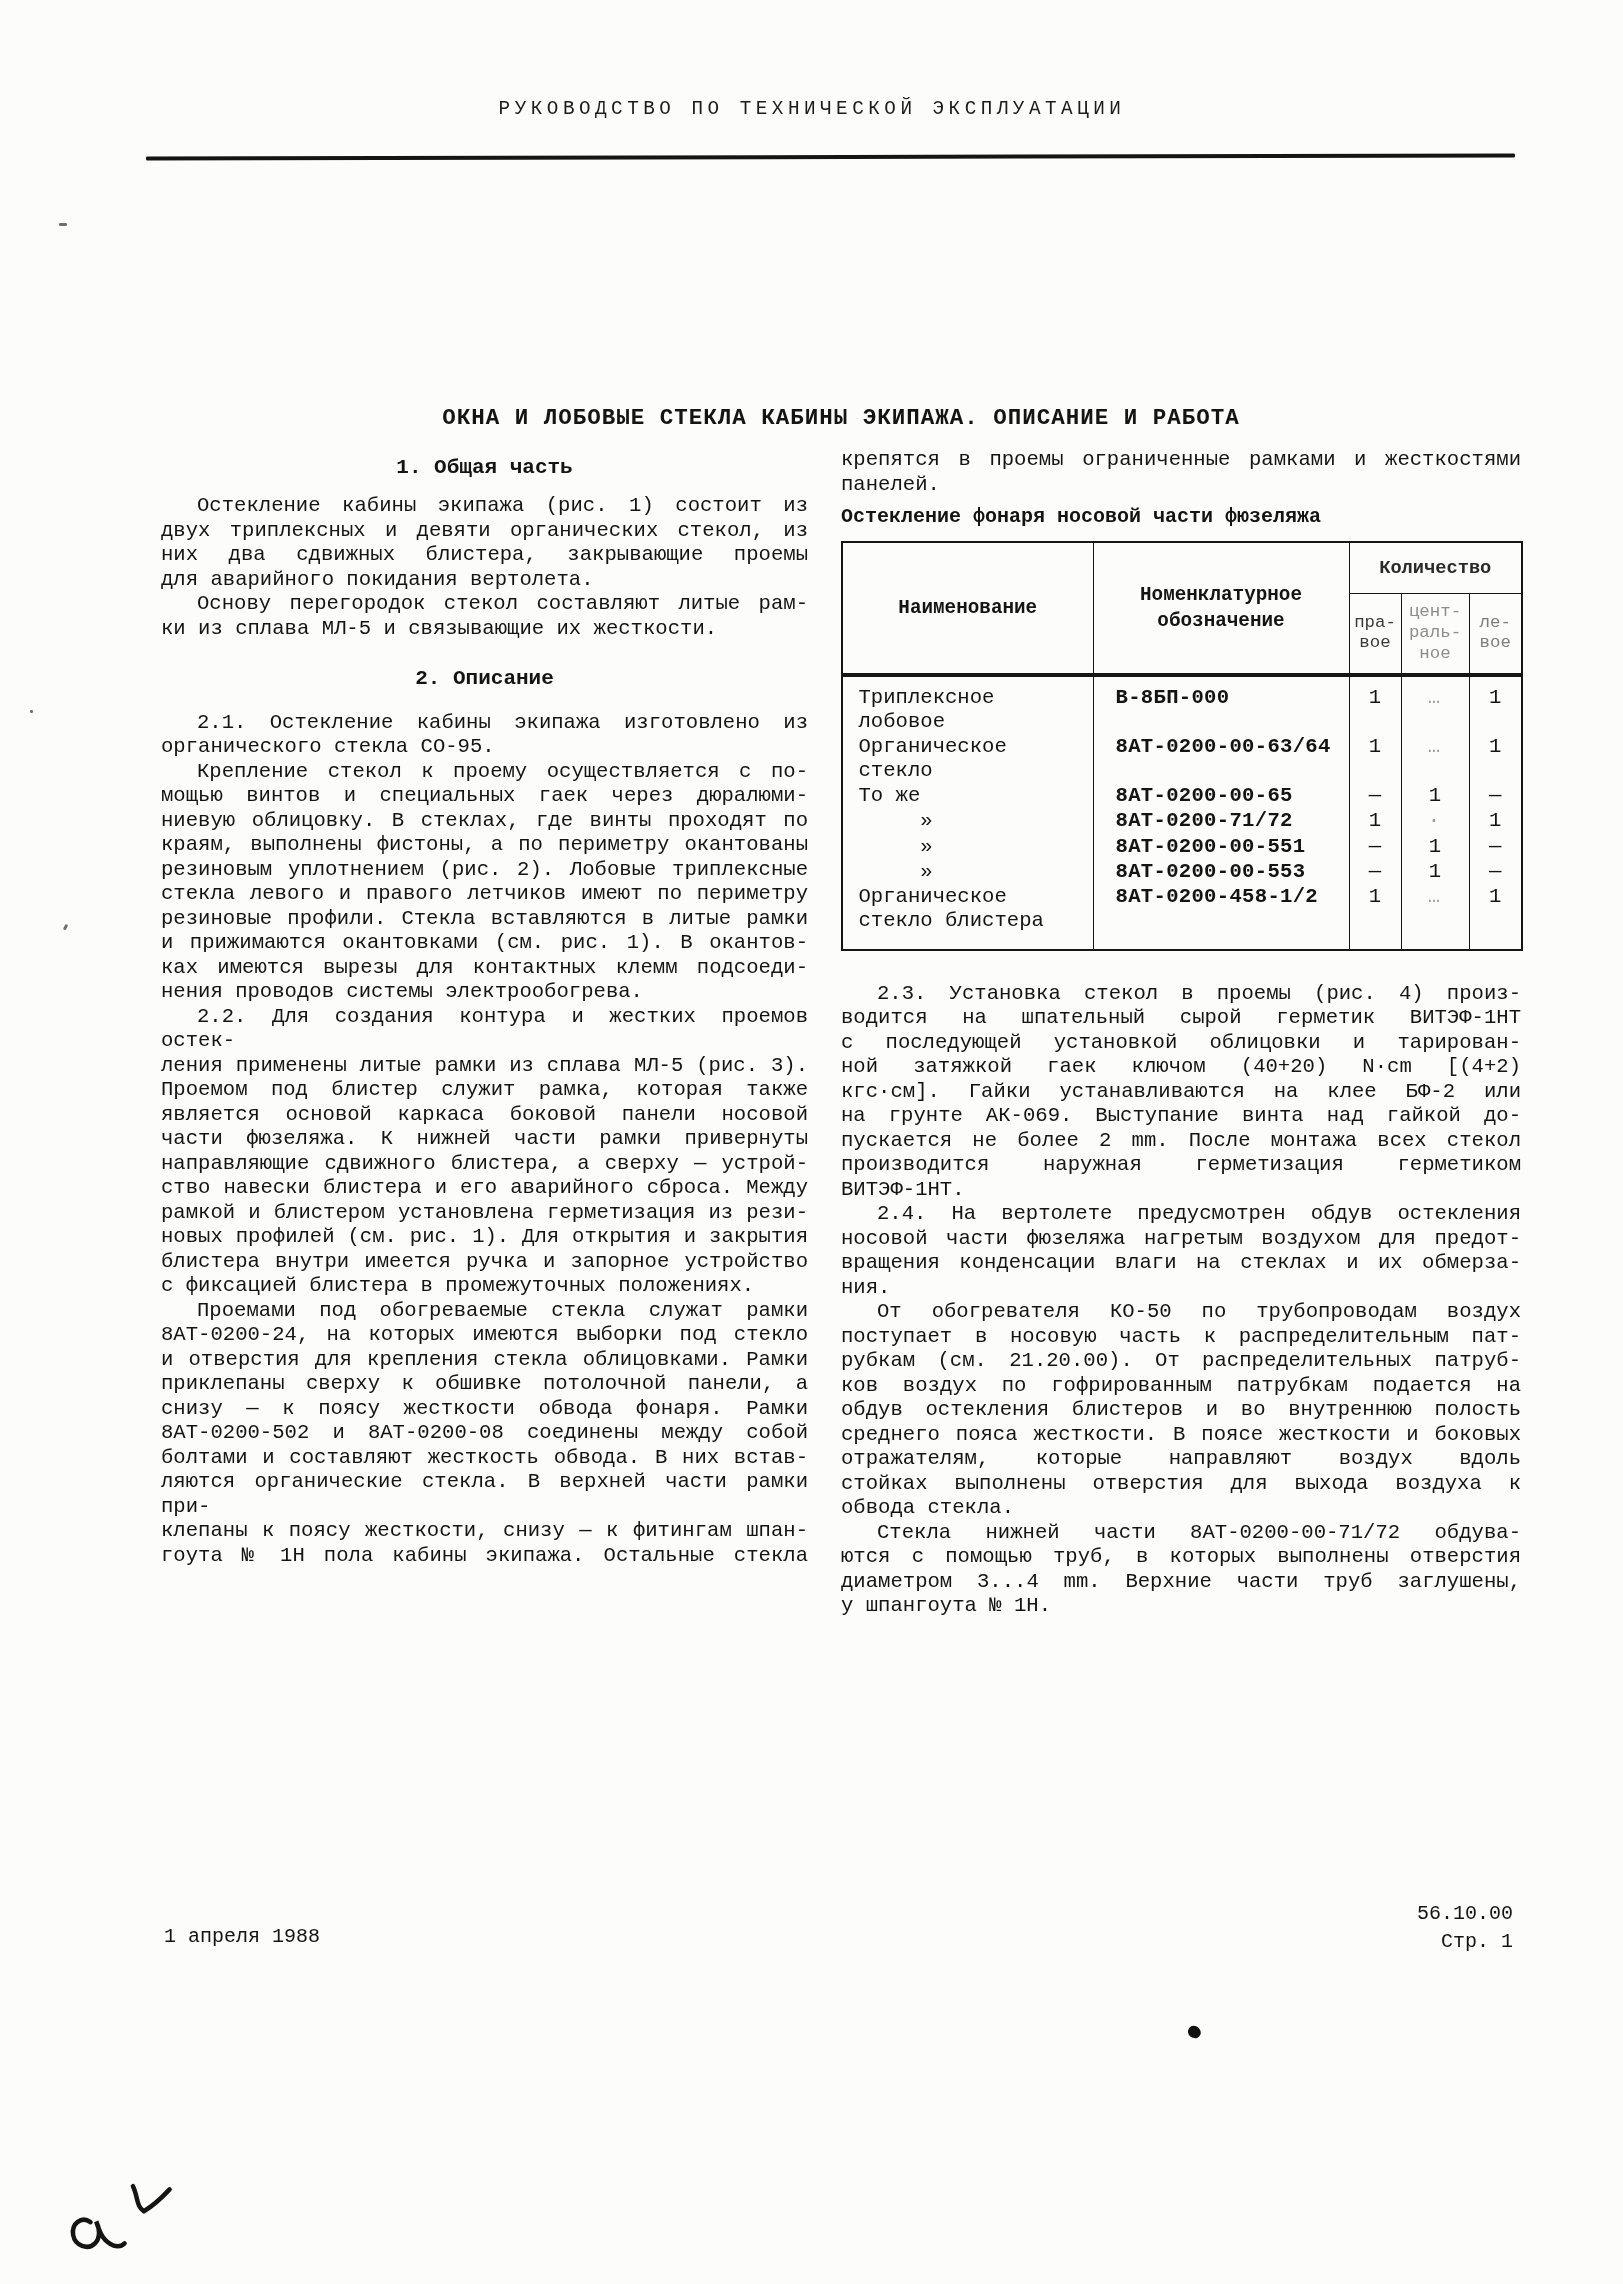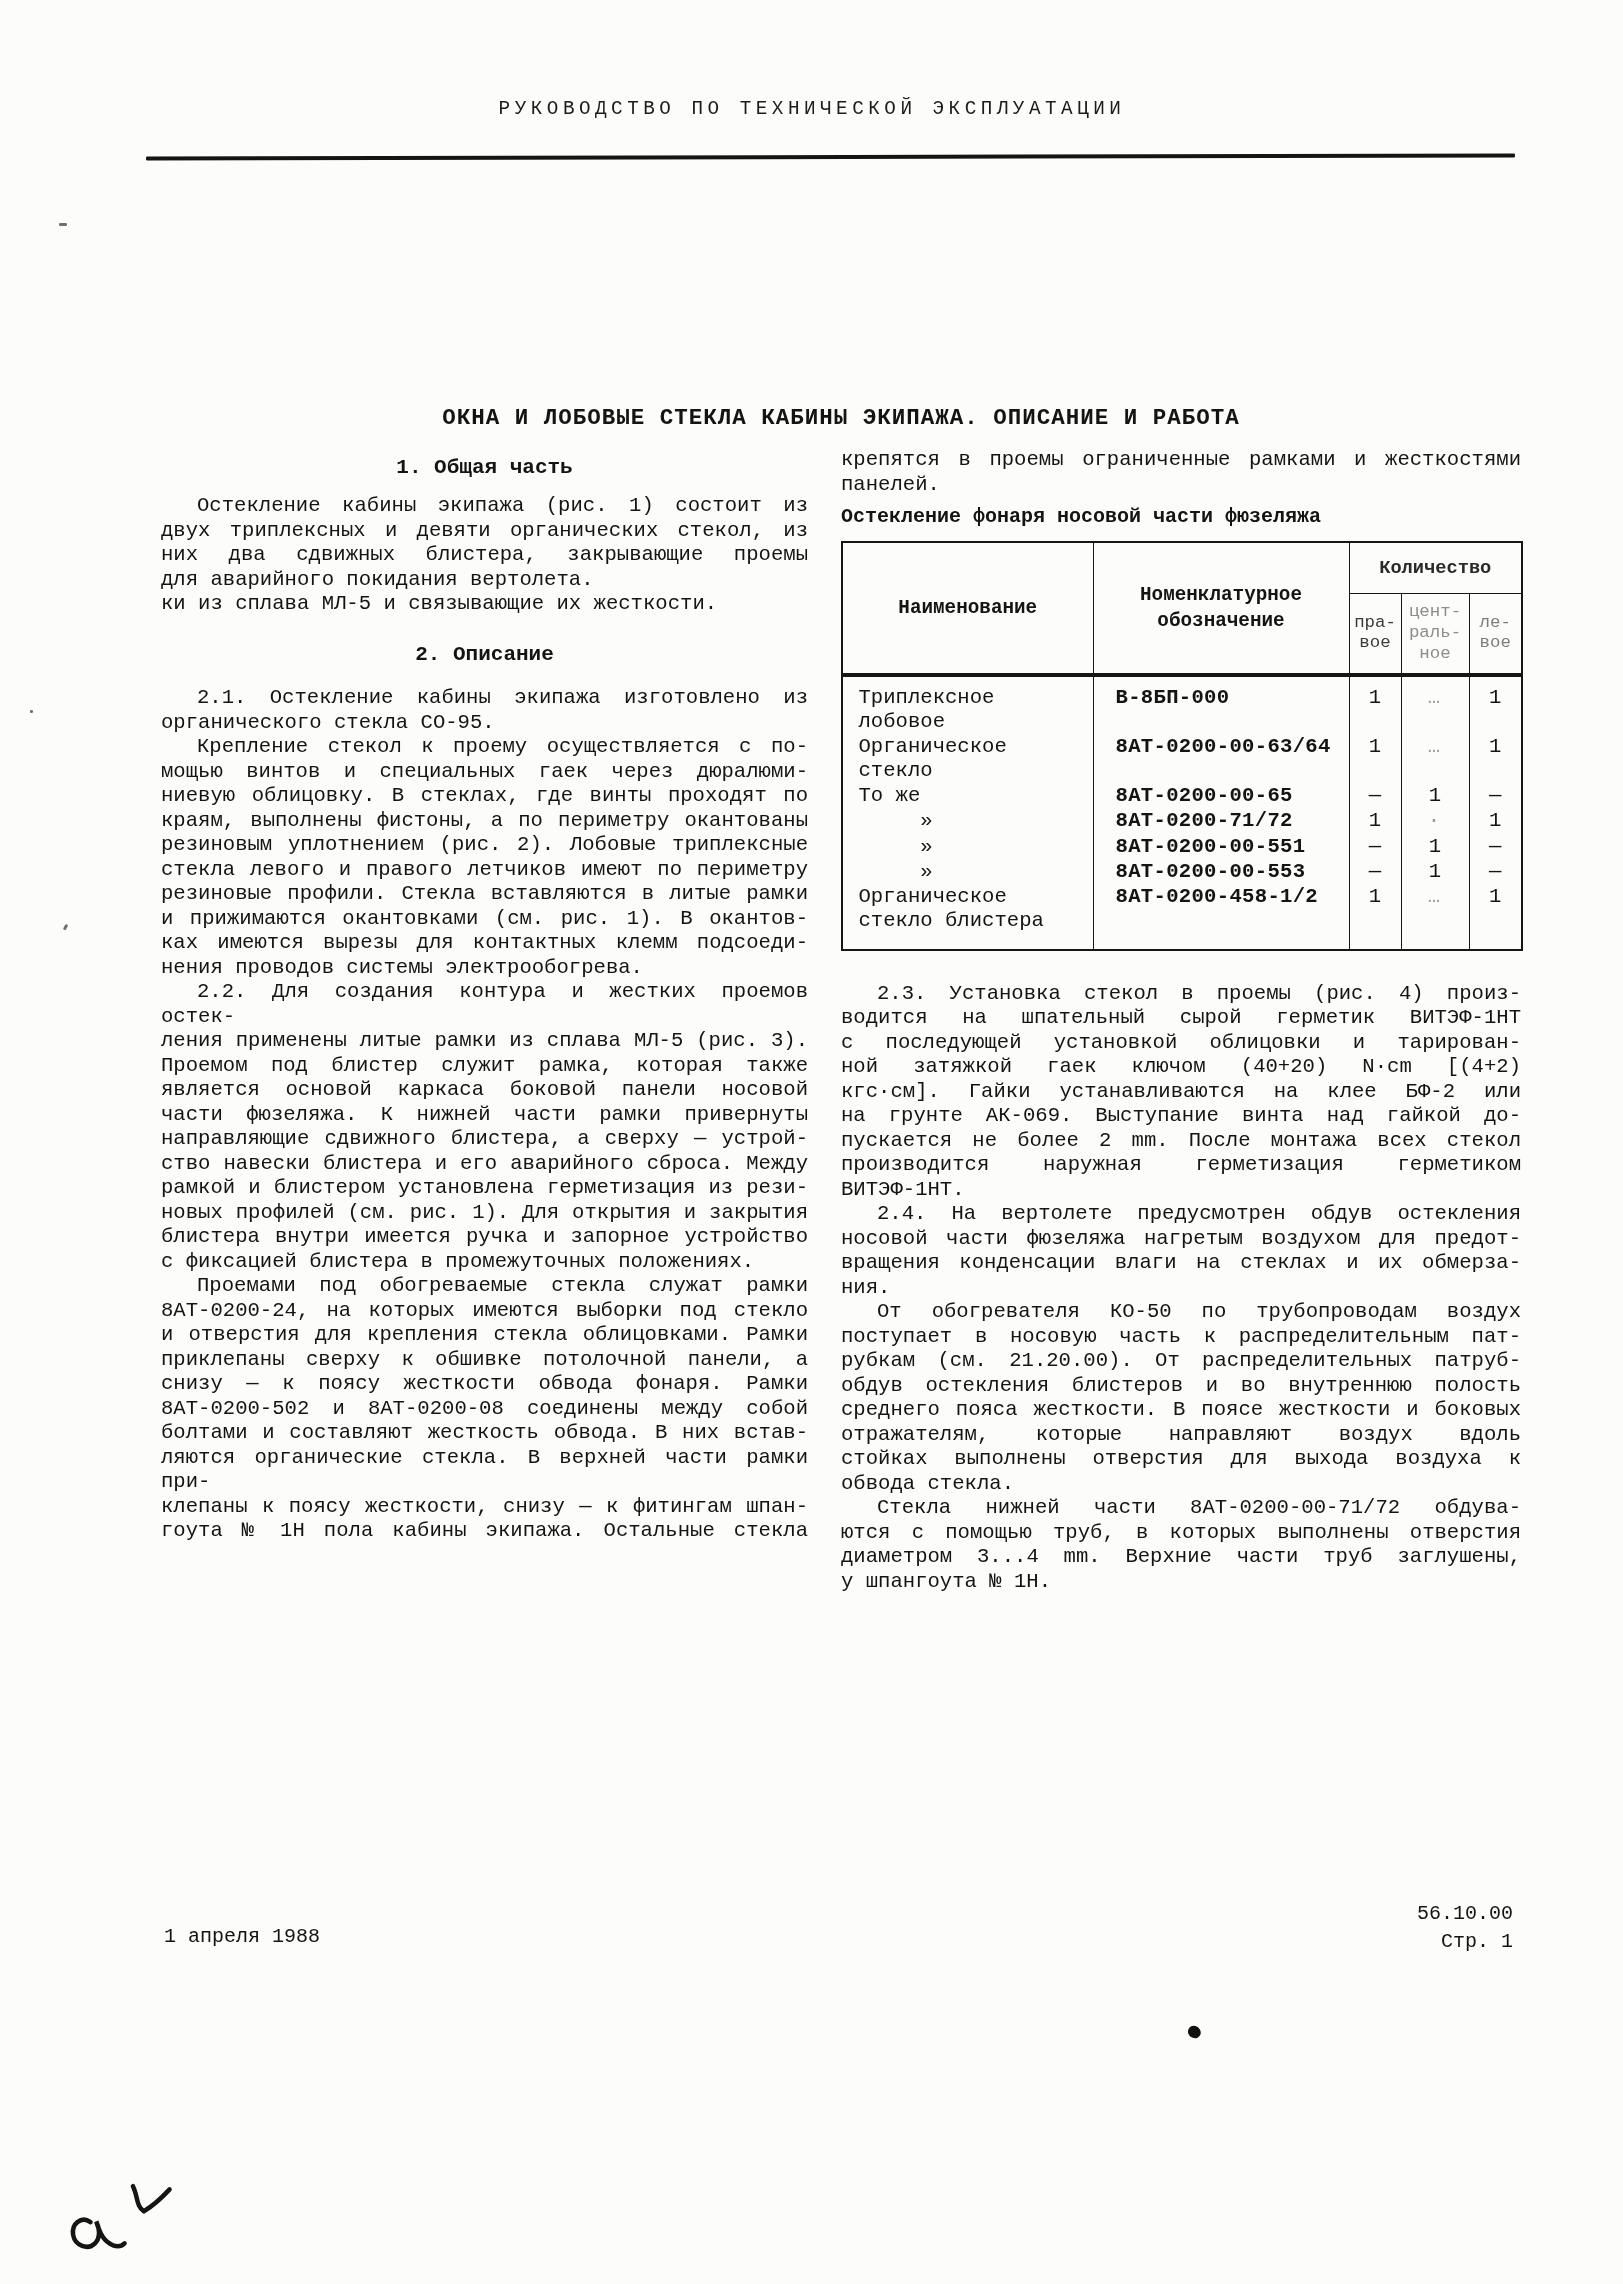--- a/index.html
+++ b/index.html
@@ -67,20 +67,21 @@
     <div class="col col-left">
       <h2 class="sec">1. Общая часть</h2>
       <div>
           <div class="para">
             <div class="jline first">Остекление кабины экипажа (рис. 1) состоит из</div>
             <div class="jline">двух триплексных и девяти органических стекол, из</div>
             <div class="jline">них два сдвижных блистера, закрывающие проемы</div>
             <div class="jline plast">для аварийного покидания вертолета.</div>
           </div>
           <div class="para">
+            <div class="jline first">Основу перегородок стекол составляют литые рам-</div>
             <div class="jline plast">ки из сплава МЛ-5 и связывающие их жесткости.</div>
           </div>
         </div>
       <h2 class="sec sec2">2. Описание</h2>
       <div>
           <div class="para">
             <div class="jline first">2.1. Остекление кабины экипажа изготовлено из</div>
             <div class="jline plast">органического стекла СО-95.</div>
           </div>
           <div class="para">
@@ -226,20 +227,21 @@
           <div class="para">
             <div class="jline first">2.4. На вертолете предусмотрен обдув остекления</div>
             <div class="jline">носовой части фюзеляжа нагретым воздухом для предот-</div>
             <div class="jline">вращения конденсации влаги на стеклах и их обмерза-</div>
             <div class="jline plast">ния.</div>
           </div>
           <div class="para">
             <div class="jline first">От обогревателя КО-50 по трубопроводам воздух</div>
             <div class="jline">поступает в носовую часть к распределительным пат-</div>
             <div class="jline">рубкам (см. 21.20.00). От распределительных патруб-</div>
+            <div class="jline">ков воздух по гофрированным патрубкам подается на</div>
             <div class="jline">обдув остекления блистеров и во внутреннюю полость</div>
             <div class="jline">среднего пояса жесткости. В поясе жесткости и боковых</div>
             <div class="jline">отражателям, которые направляют воздух вдоль</div>
             <div class="jline">стойках выполнены отверстия для выхода воздуха к</div>
             <div class="jline plast">обвода стекла.</div>
           </div>
           <div class="para">
             <div class="jline first">Стекла нижней части 8АТ-0200-00-71/72 обдува-</div>
             <div class="jline">ются с помощью труб, в которых выполнены отверстия</div>
             <div class="jline">диаметром 3...4 mm. Верхние части труб заглушены,</div>

